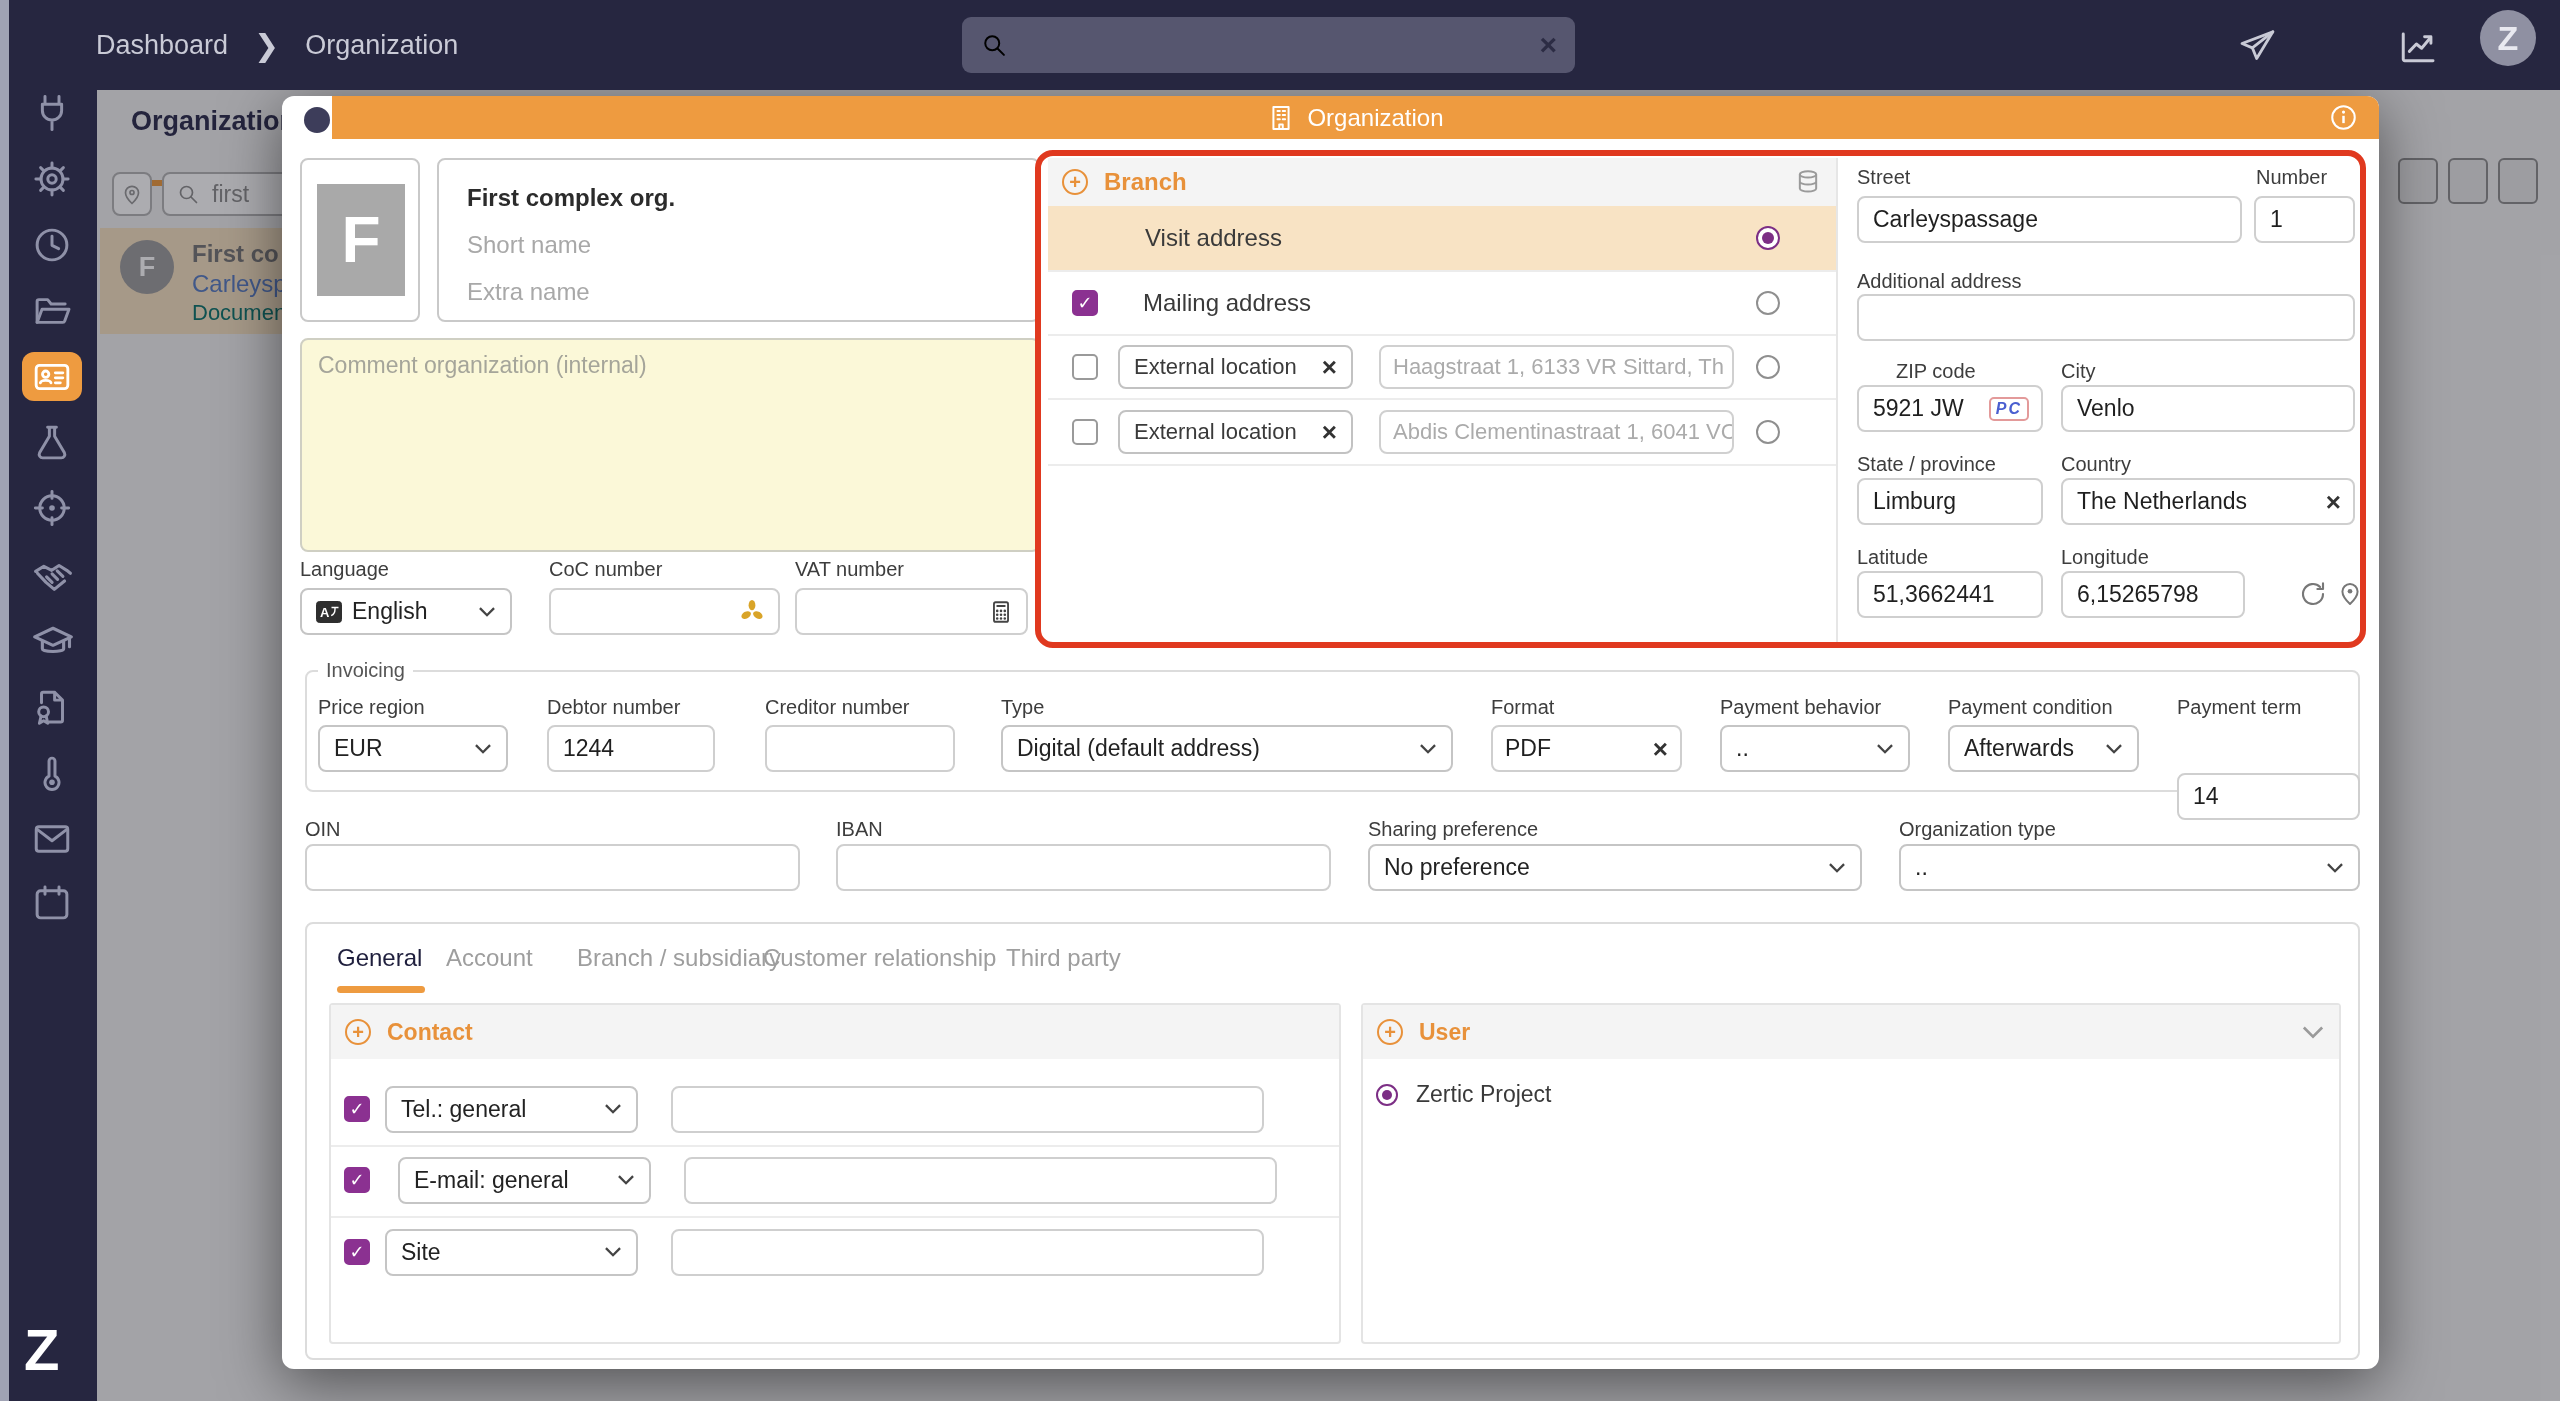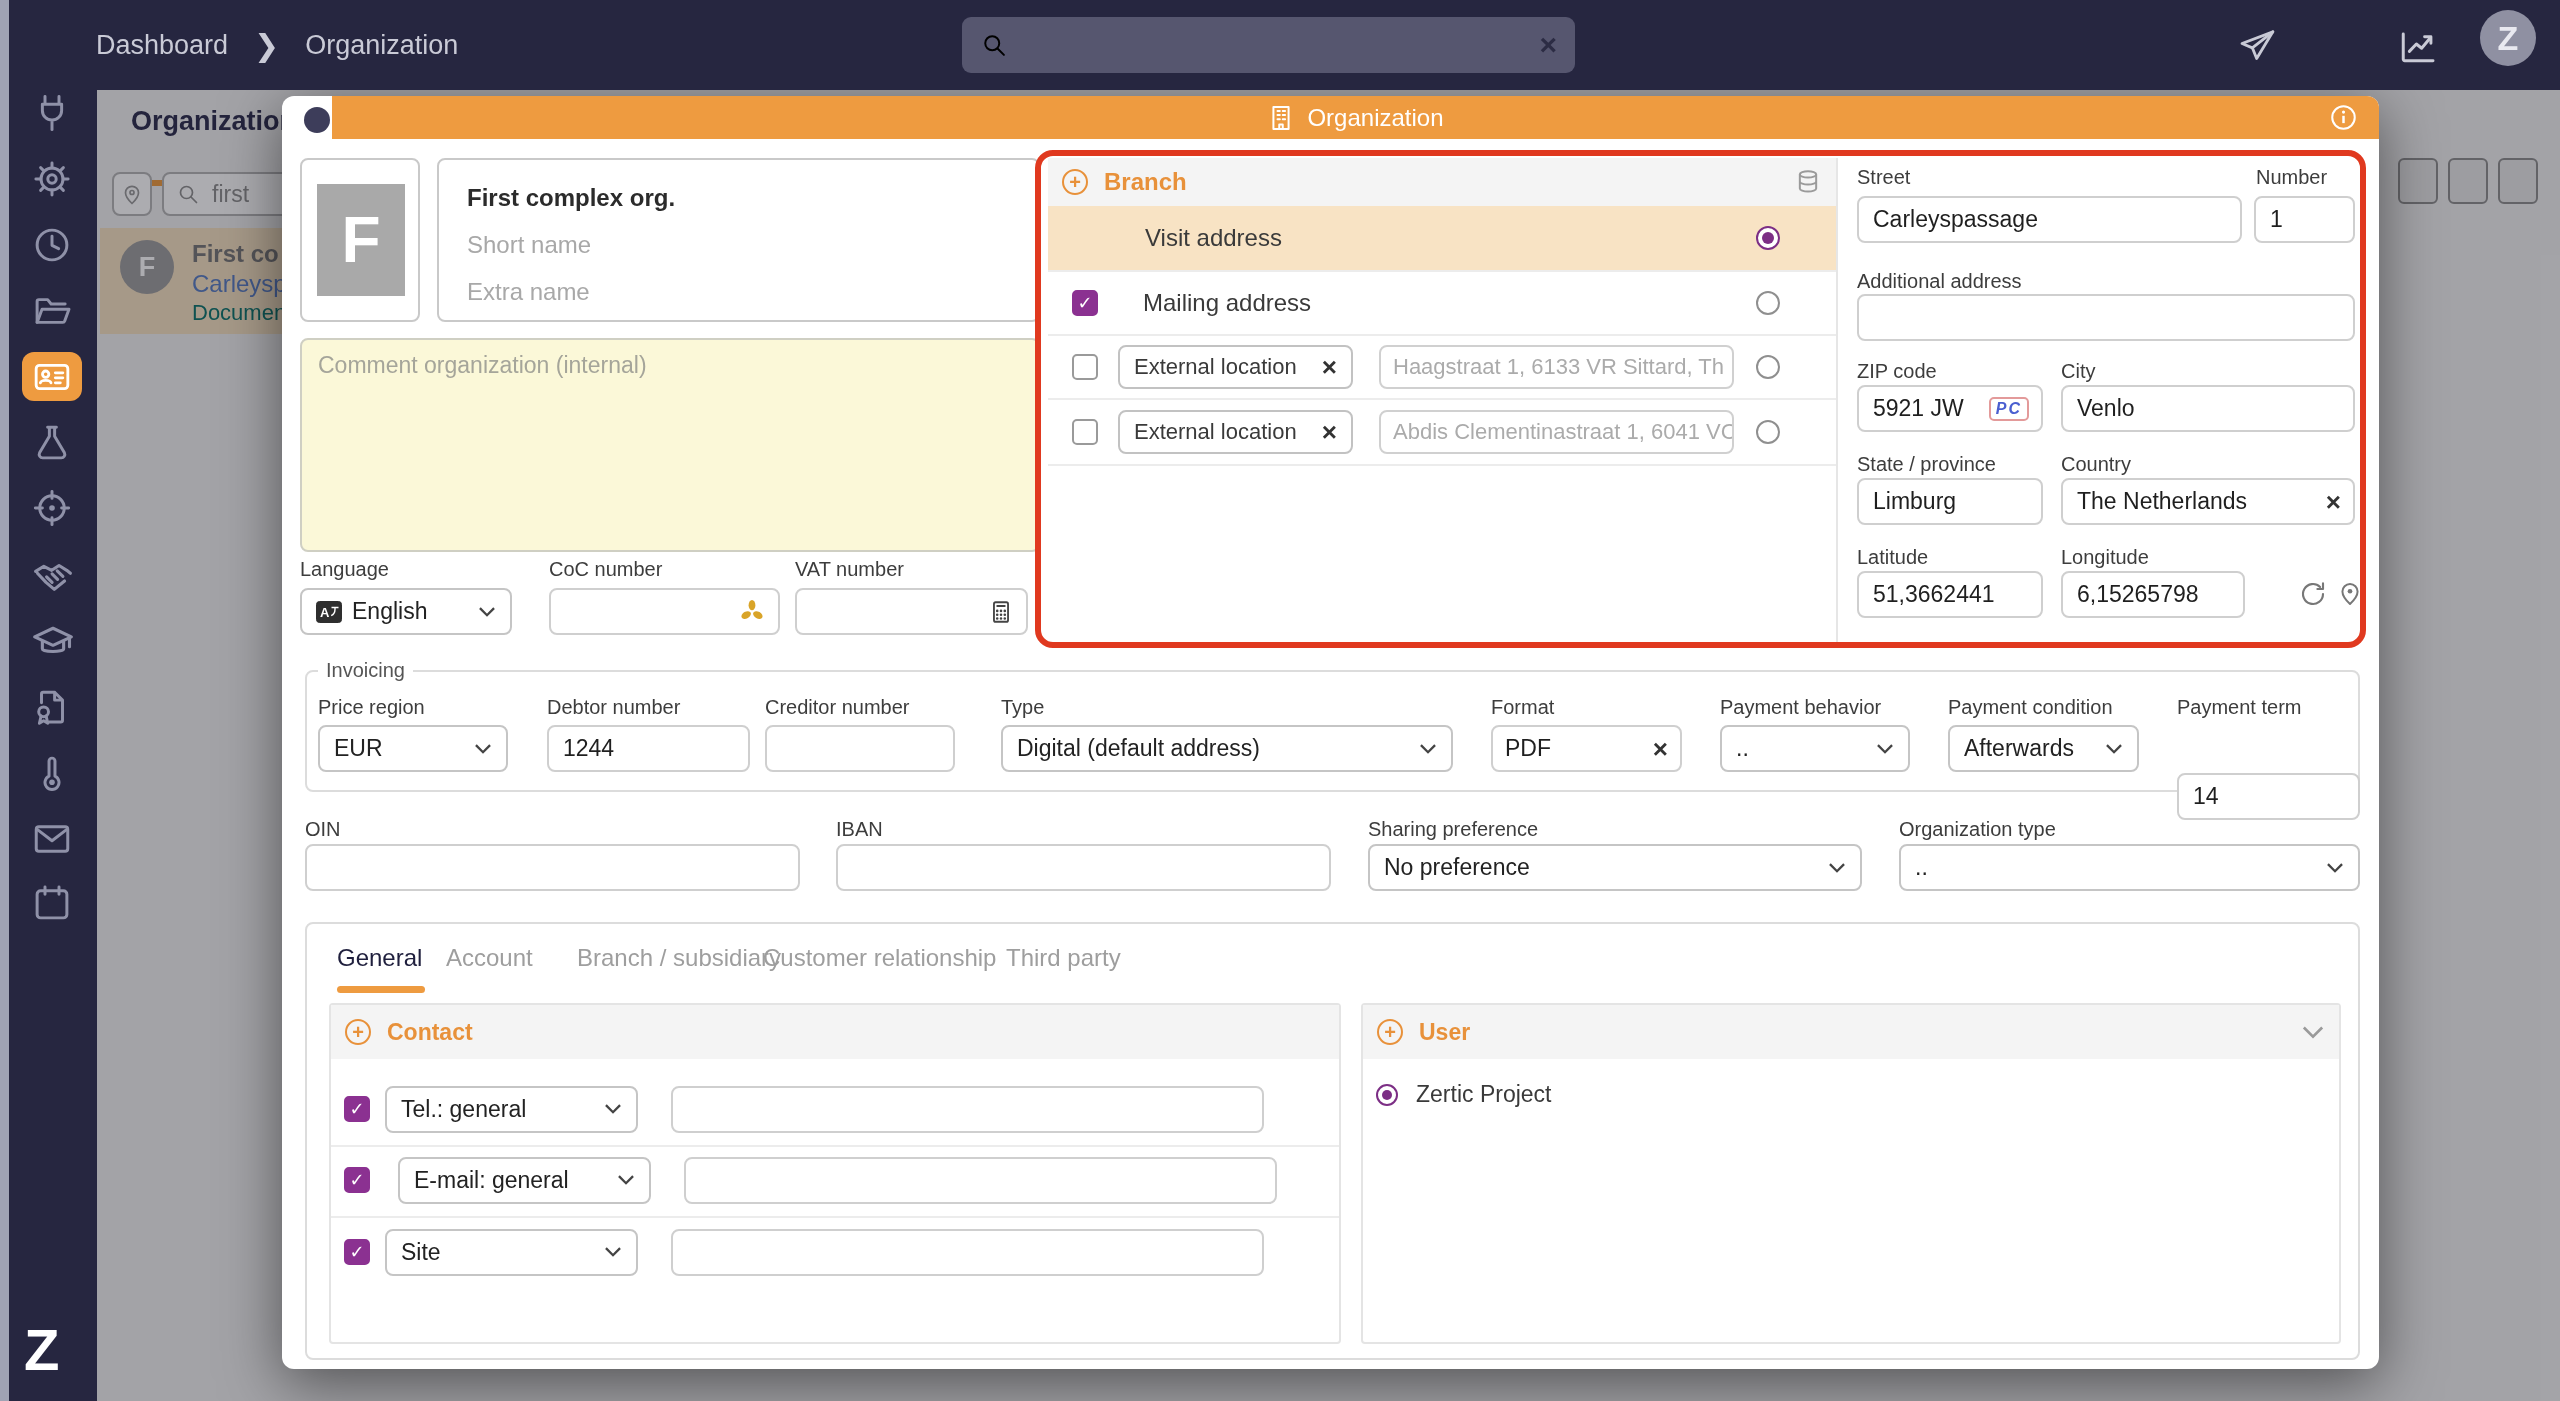--- a/index.html
+++ b/index.html
@@ -369,21 +369,21 @@
     </div>
 
     <div class="flabel" style="left:1575px;top:70px;">Street</div>
     <div class="flabel" style="left:1974px;top:70px;">Number</div>
     <input class="inp" style="left: 1575px; top: 100px; width: 385px;" value="Carleyspassage">
     <input class="inp" style="left: 1972px; top: 100px; width: 101px;" value="1">
 
     <div class="flabel" style="left:1575px;top:174px;">Additional address</div>
     <input class="inp" style="left: 1575px; top: 198px; width: 498px;" value="">
 
-    <div class="flabel" style="left:1575px;top:264px;text-align:center;">ZIP code</div>
+    <div class="flabel" style="left:1614px;top:264px;text-align:center;">ZIP code</div>
     <div class="flabel" style="left:1779px;top:264px;">City</div>
     <div class="inpwrap" style="left:1575px;top:289px;width:186px;">
       <input value="5921 JW" style="">
       <span class="pcbadge">PC</span>
     </div>
     <input class="inp" style="left: 1779px; top: 289px; width: 294px;" value="Venlo">
 
     <div class="flabel" style="left:1575px;top:357px;">State / province</div>
     <div class="flabel" style="left:1779px;top:357px;">Country</div>
     <input class="inp" style="left: 1575px; top: 382px; width: 186px;" value="Limburg">
@@ -414,21 +414,21 @@
 
     <div class="flabel" style="left:36px;top:600px;">Price region</div>
     <div class="sel" style="left:36px;top:629px;width:190px;">
       <span>EUR</span>
       <svg class="chev" width="18" height="12" viewBox="0 0 14 9" fill="none" stroke="#444" stroke-width="1.8">
           <path d="M1.5 1.5L7 7l5.5-5.5"></path>
         </svg>
     </div>
 
     <div class="flabel" style="left:265px;top:600px;">Debtor number</div>
-    <input class="inp" style="left: 265px; top: 629px; width: 203px;" value="1244">
+    <input class="inp" style="left: 265px; top: 629px; width: 168px;" value="1244">
 
     <div class="flabel" style="left:483px;top:600px;">Creditor number</div>
     <input class="inp" style="left: 483px; top: 629px; width: 190px;" value="">
 
     <div class="flabel" style="left:719px;top:600px;">Type</div>
     <div class="sel" style="left:719px;top:629px;width:452px;">
       <span>Digital (default address)</span>
       <svg class="chev" width="18" height="12" viewBox="0 0 14 9" fill="none" stroke="#444" stroke-width="1.8">
           <path d="M1.5 1.5L7 7l5.5-5.5"></path>
         </svg>

